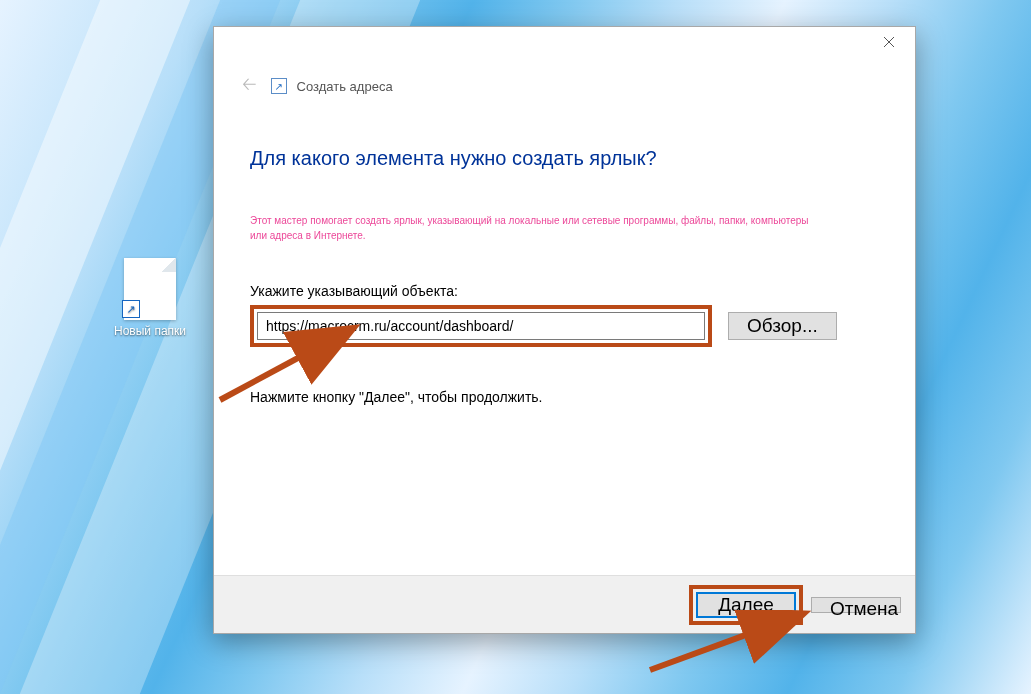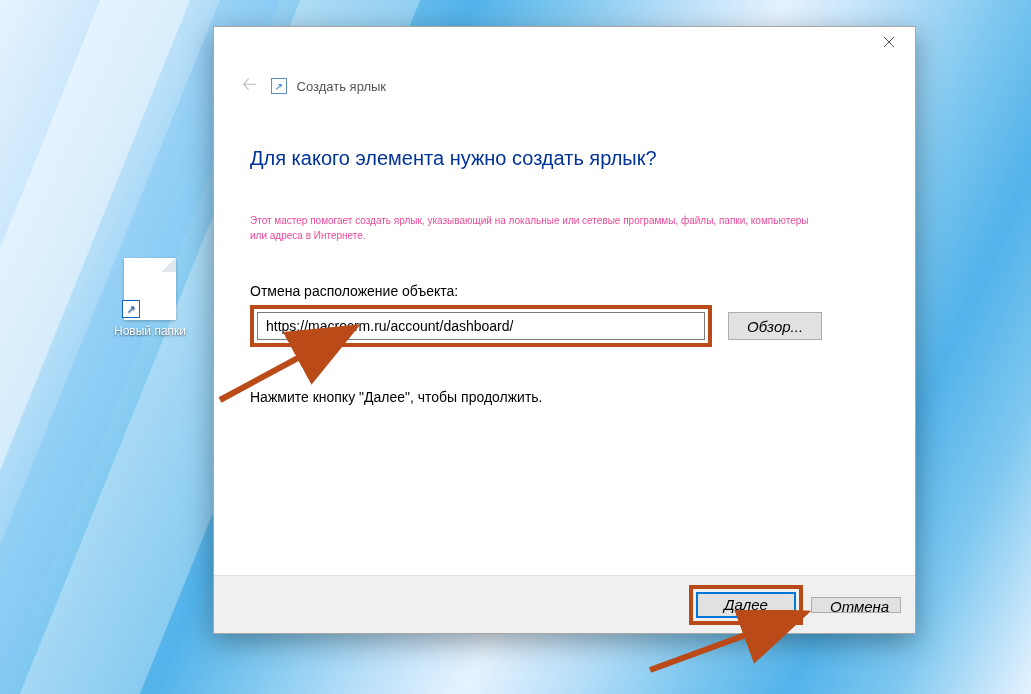--- a/index.html
+++ b/index.html
@@ -117,23 +117,22 @@
     font-size:14px;
     padding: 0 8px;
     font-family:inherit;
     color:#000;
   }
   .browse-btn, .footer-btn {
     height:28px;
     padding:0 18px;
     background:#e1e1e1;
     border:1px solid #adadad;
-    font-size:15px; font-family:inherit;
+    font-size:19px; font-family:inherit;
     color:#000;
-    font-style:italic;
   }
   .continue-text {
     font-size:14px; color:#000;
     margin-top: 42px;
   }
 
   .footer {
     margin-top:auto;
     height:58px;
     border-top:1px solid #dfdfdf;
@@ -174,27 +173,27 @@
       <svg width="12" height="12" viewBox="0 0 12 12">
         <line x1="1" y1="1" x2="11" y2="11" stroke="currentColor" stroke-width="1"></line>
         <line x1="11" y1="1" x2="1" y2="11" stroke="currentColor" stroke-width="1"></line>
       </svg>
     </button>
   </div>
 
   <div class="header">
     <span class="back-arrow">🡠</span>
     <span class="mini-icon">↗</span>
-    <span>Создать ярлык</span>
+    <span>Создать адреса</span>
   </div>
 
   <div class="content">
     <div class="heading">Для какого элемента нужно создать ярлык?</div>
     <div class="desc">Этот мастер помогает создать ярлык, указывающий на локальные или сетевые программы, файлы, папки, компьютеры или адреса в Интернете.</div>
-    <div class="field-label">Отмена расположение объекта:</div>
+    <div class="field-label">Укажите указывающий объекта:</div>
     <div class="input-row">
       <span class="hl-wrap">
         <input class="location-input" type="text" value="https://macrocrm.ru/account/dashboard/" style="">
       </span>
       <button class="browse-btn">Обзор...</button>
     </div>
     <div class="continue-text">Нажмите кнопку "Далее", чтобы продолжить.</div>
   </div>
 
   <div class="footer">

